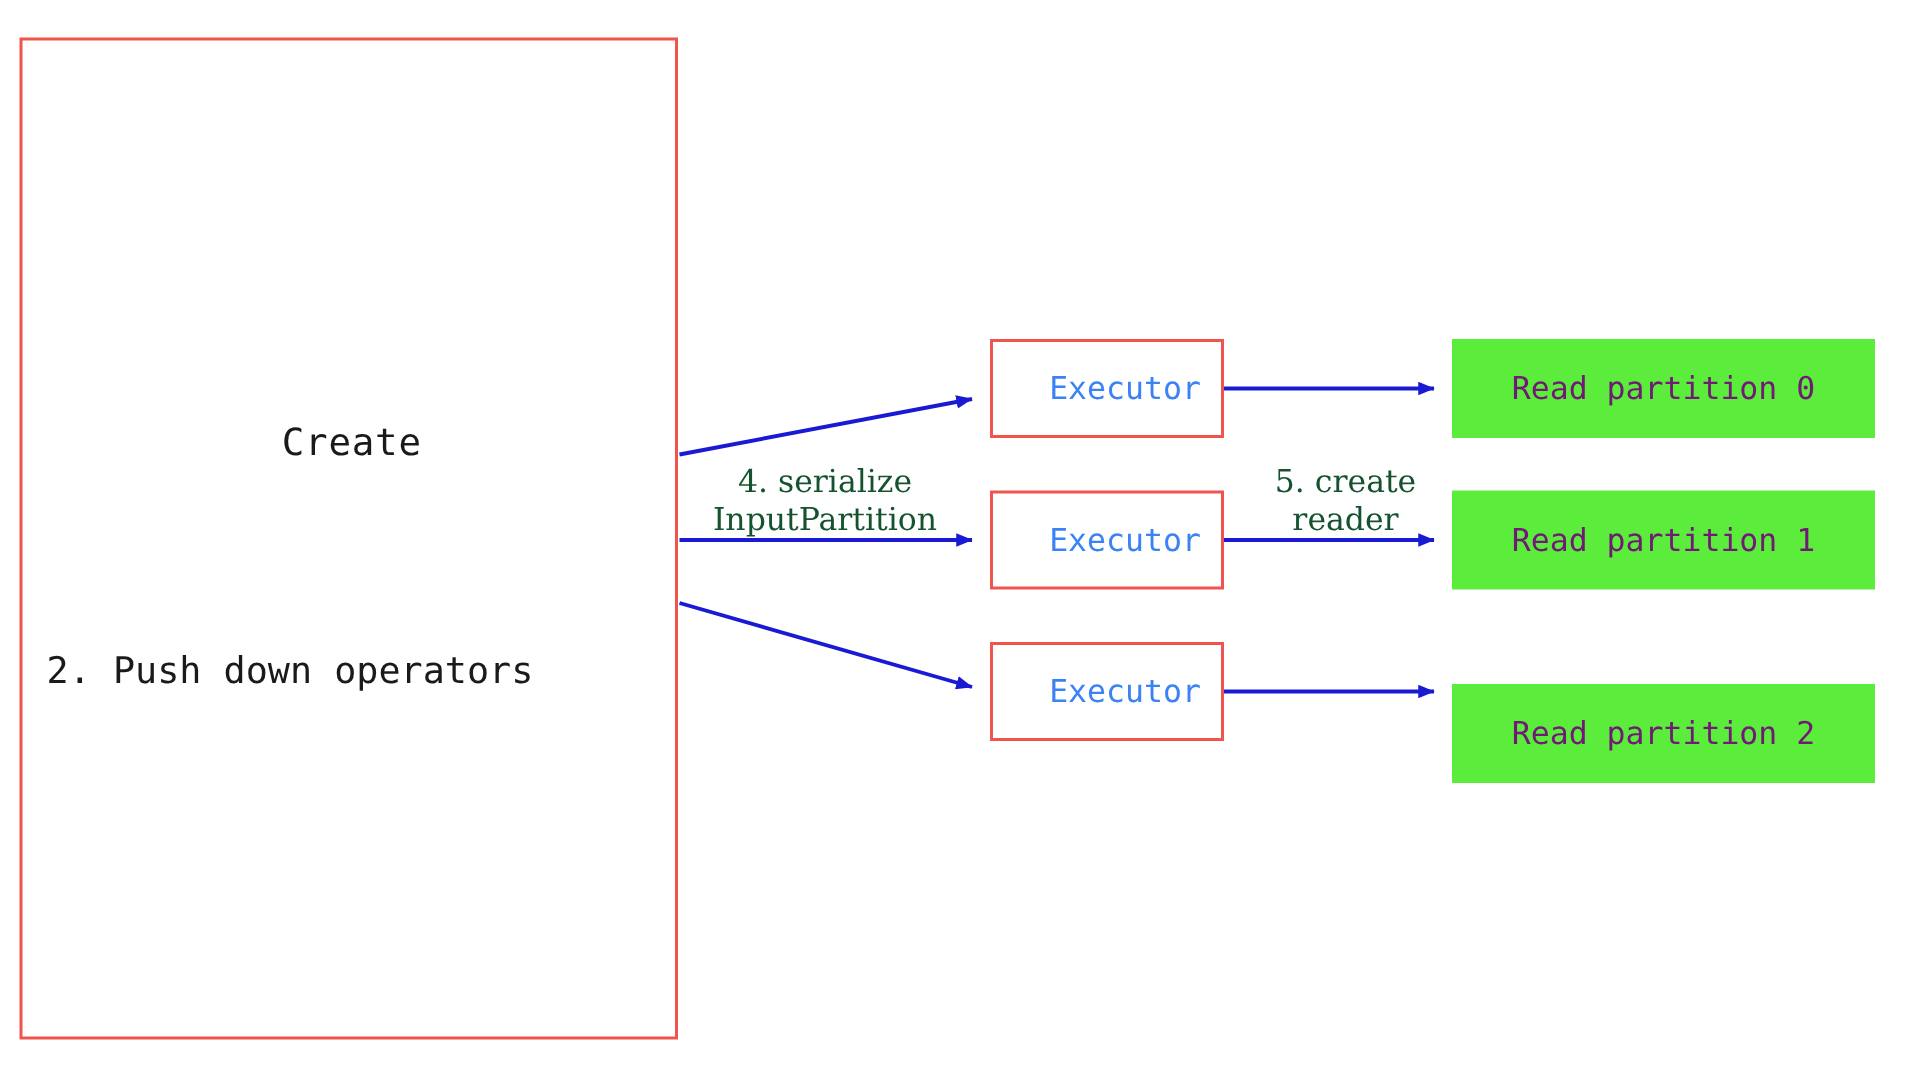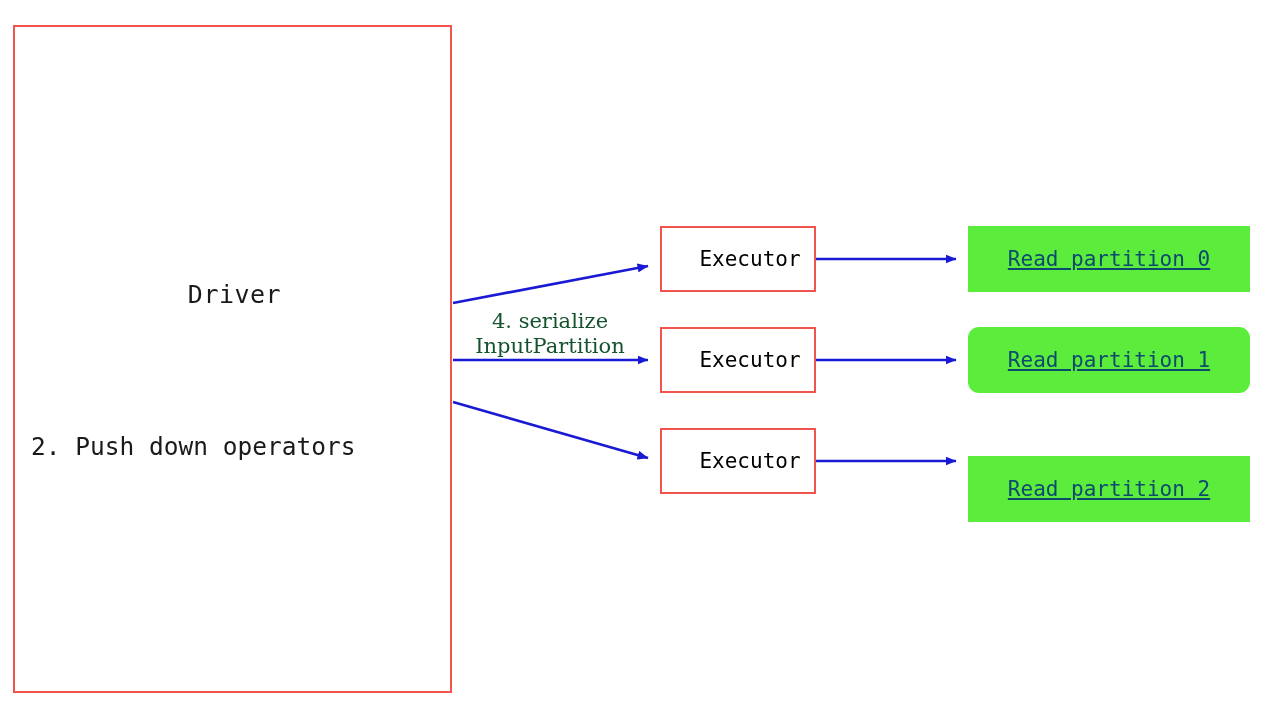--- a/index.html
+++ b/index.html
@@ -72,42 +72,41 @@
     border: 2px solid #f0544c;
     box-sizing: border-box;
     background: #ffffff;
     display: flex;
     align-items: center;
     justify-content: center;
   }
   .exec-label {
     font-family: "DejaVu Sans Mono", "Liberation Mono", monospace;
     font-size: 21px;
-    color: #000000;
+    color: #3b82f6;
     white-space: pre;
     margin-left: 24px;
   }
 
   
   .part-box {
     position: absolute;
     width: 282px;
     height: 66px;
     background: #5ced3c;
     box-sizing: border-box;
     display: flex;
     align-items: center;
     justify-content: center;
   }
   .part-label {
     font-family: "DejaVu Sans Mono", "Liberation Mono", monospace;
     font-size: 21px;
-    color: #0c4a6e;
+    color: #701a75;
     white-space: pre;
-    text-decoration: underline;
   }
 
   
   .edge-label {
     position: absolute;
     font-family: "DejaVu Serif", "Liberation Serif", serif;
     font-size: 21px;
     line-height: 25px;
     color: #14532d;
     text-align: center;
@@ -141,42 +140,44 @@
     <line x1="453" y1="360" x2="648" y2="360" stroke="#1a1ad4" stroke-width="2.6" marker-end="url(#arrowhead)"></line>
 
     <line x1="453" y1="402" x2="648" y2="458" stroke="#1a1ad4" stroke-width="2.6" marker-end="url(#arrowhead)"></line>
 
     <line x1="816" y1="259" x2="956" y2="259" stroke="#1a1ad4" stroke-width="2.6" marker-end="url(#arrowhead)"></line>
     <line x1="816" y1="360" x2="956" y2="360" stroke="#1a1ad4" stroke-width="2.6" marker-end="url(#arrowhead)"></line>
     <line x1="816" y1="461" x2="956" y2="461" stroke="#1a1ad4" stroke-width="2.6" marker-end="url(#arrowhead)"></line>
   </svg>
 
   <div class="driver-box">
-    <div class="driver-title">Driver</div>
+    <div class="driver-title">Create</div>
     <div class="driver-steps">
       <div>2. Push down operators</div>
     </div>
   </div>
 
   <div class="exec-box" style="left:660px; top:226px;">
     <span class="exec-label">Executor</span>
   </div>
   <div class="exec-box" style="left:660px; top:327px;">
     <span class="exec-label">Executor</span>
   </div>
   <div class="exec-box" style="left:660px; top:428px;">
     <span class="exec-label">Executor</span>
   </div>
 
   <div class="part-box" style="left:968px; top:226px;">
     <span class="part-label">Read partition 0</span>
   </div>
-  <div class="part-box" style="left:968px; top:327px;border-radius:11px;">
+  <div class="part-box" style="left:968px; top:327px;">
     <span class="part-label">Read partition 1</span>
   </div>
   <div class="part-box" style="left:968px; top:428px;margin-top:28px;">
     <span class="part-label">Read partition 2</span>
   </div>
 
   <div class="edge-label" id="label-serialize">4. serialize
 InputPartition</div>
+  <div class="edge-label" id="label-create-reader">5. create
+reader</div>
 
 </div>
 
 </body></html>

